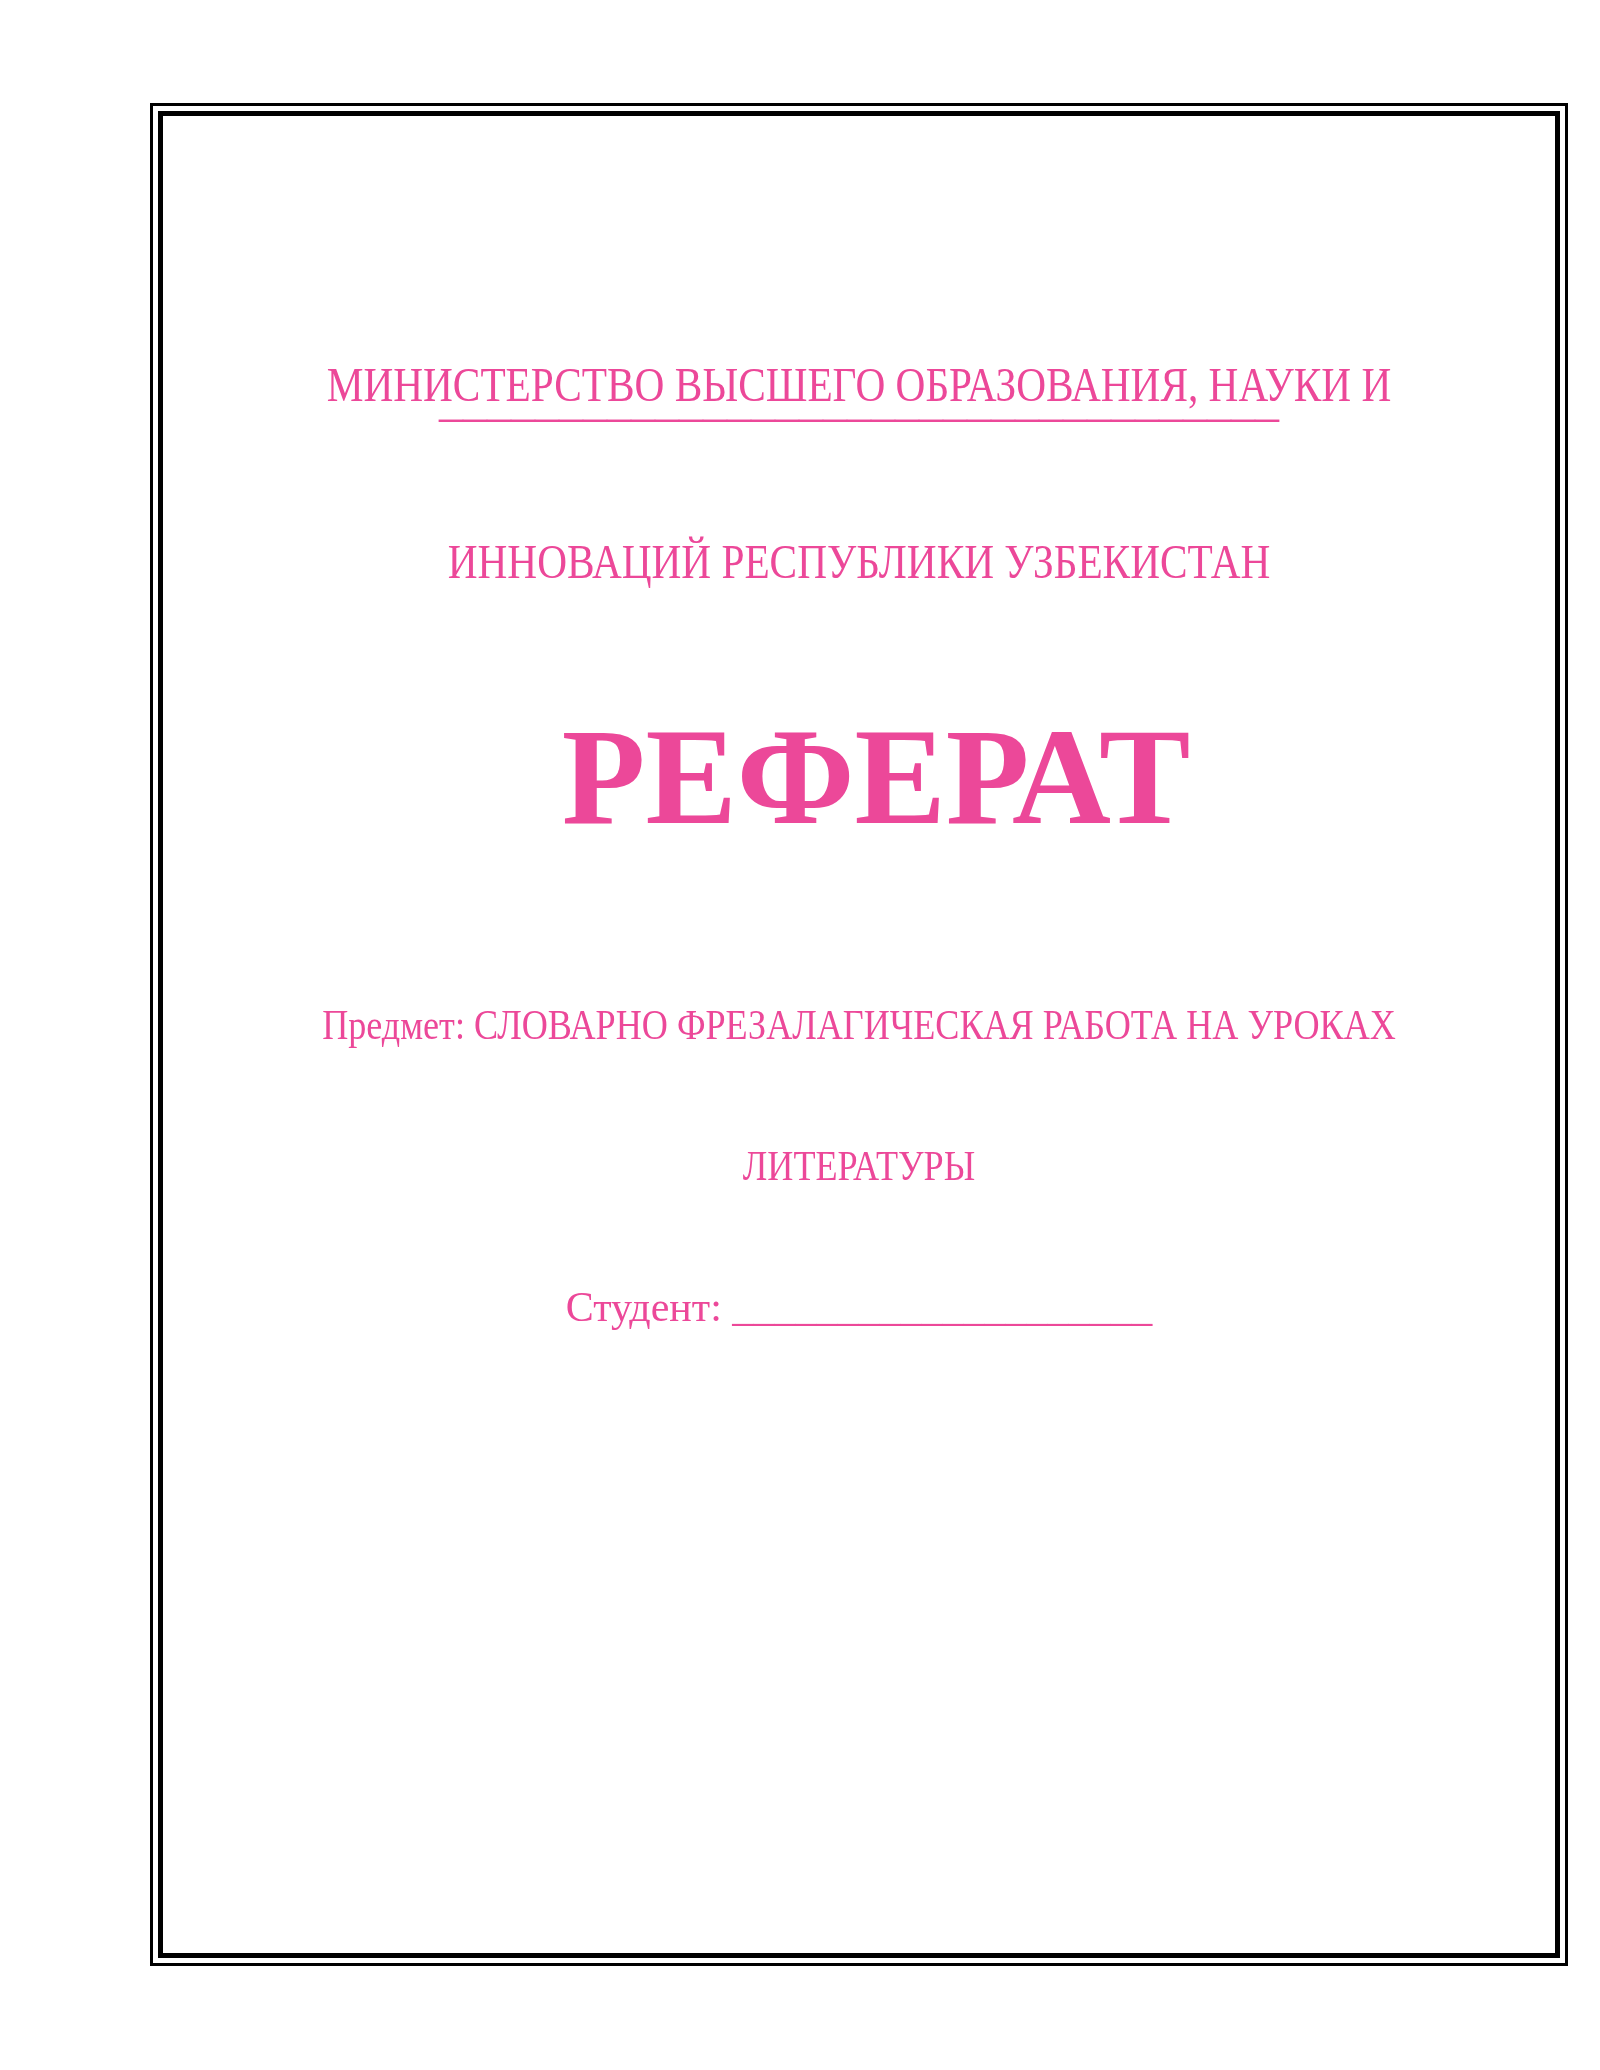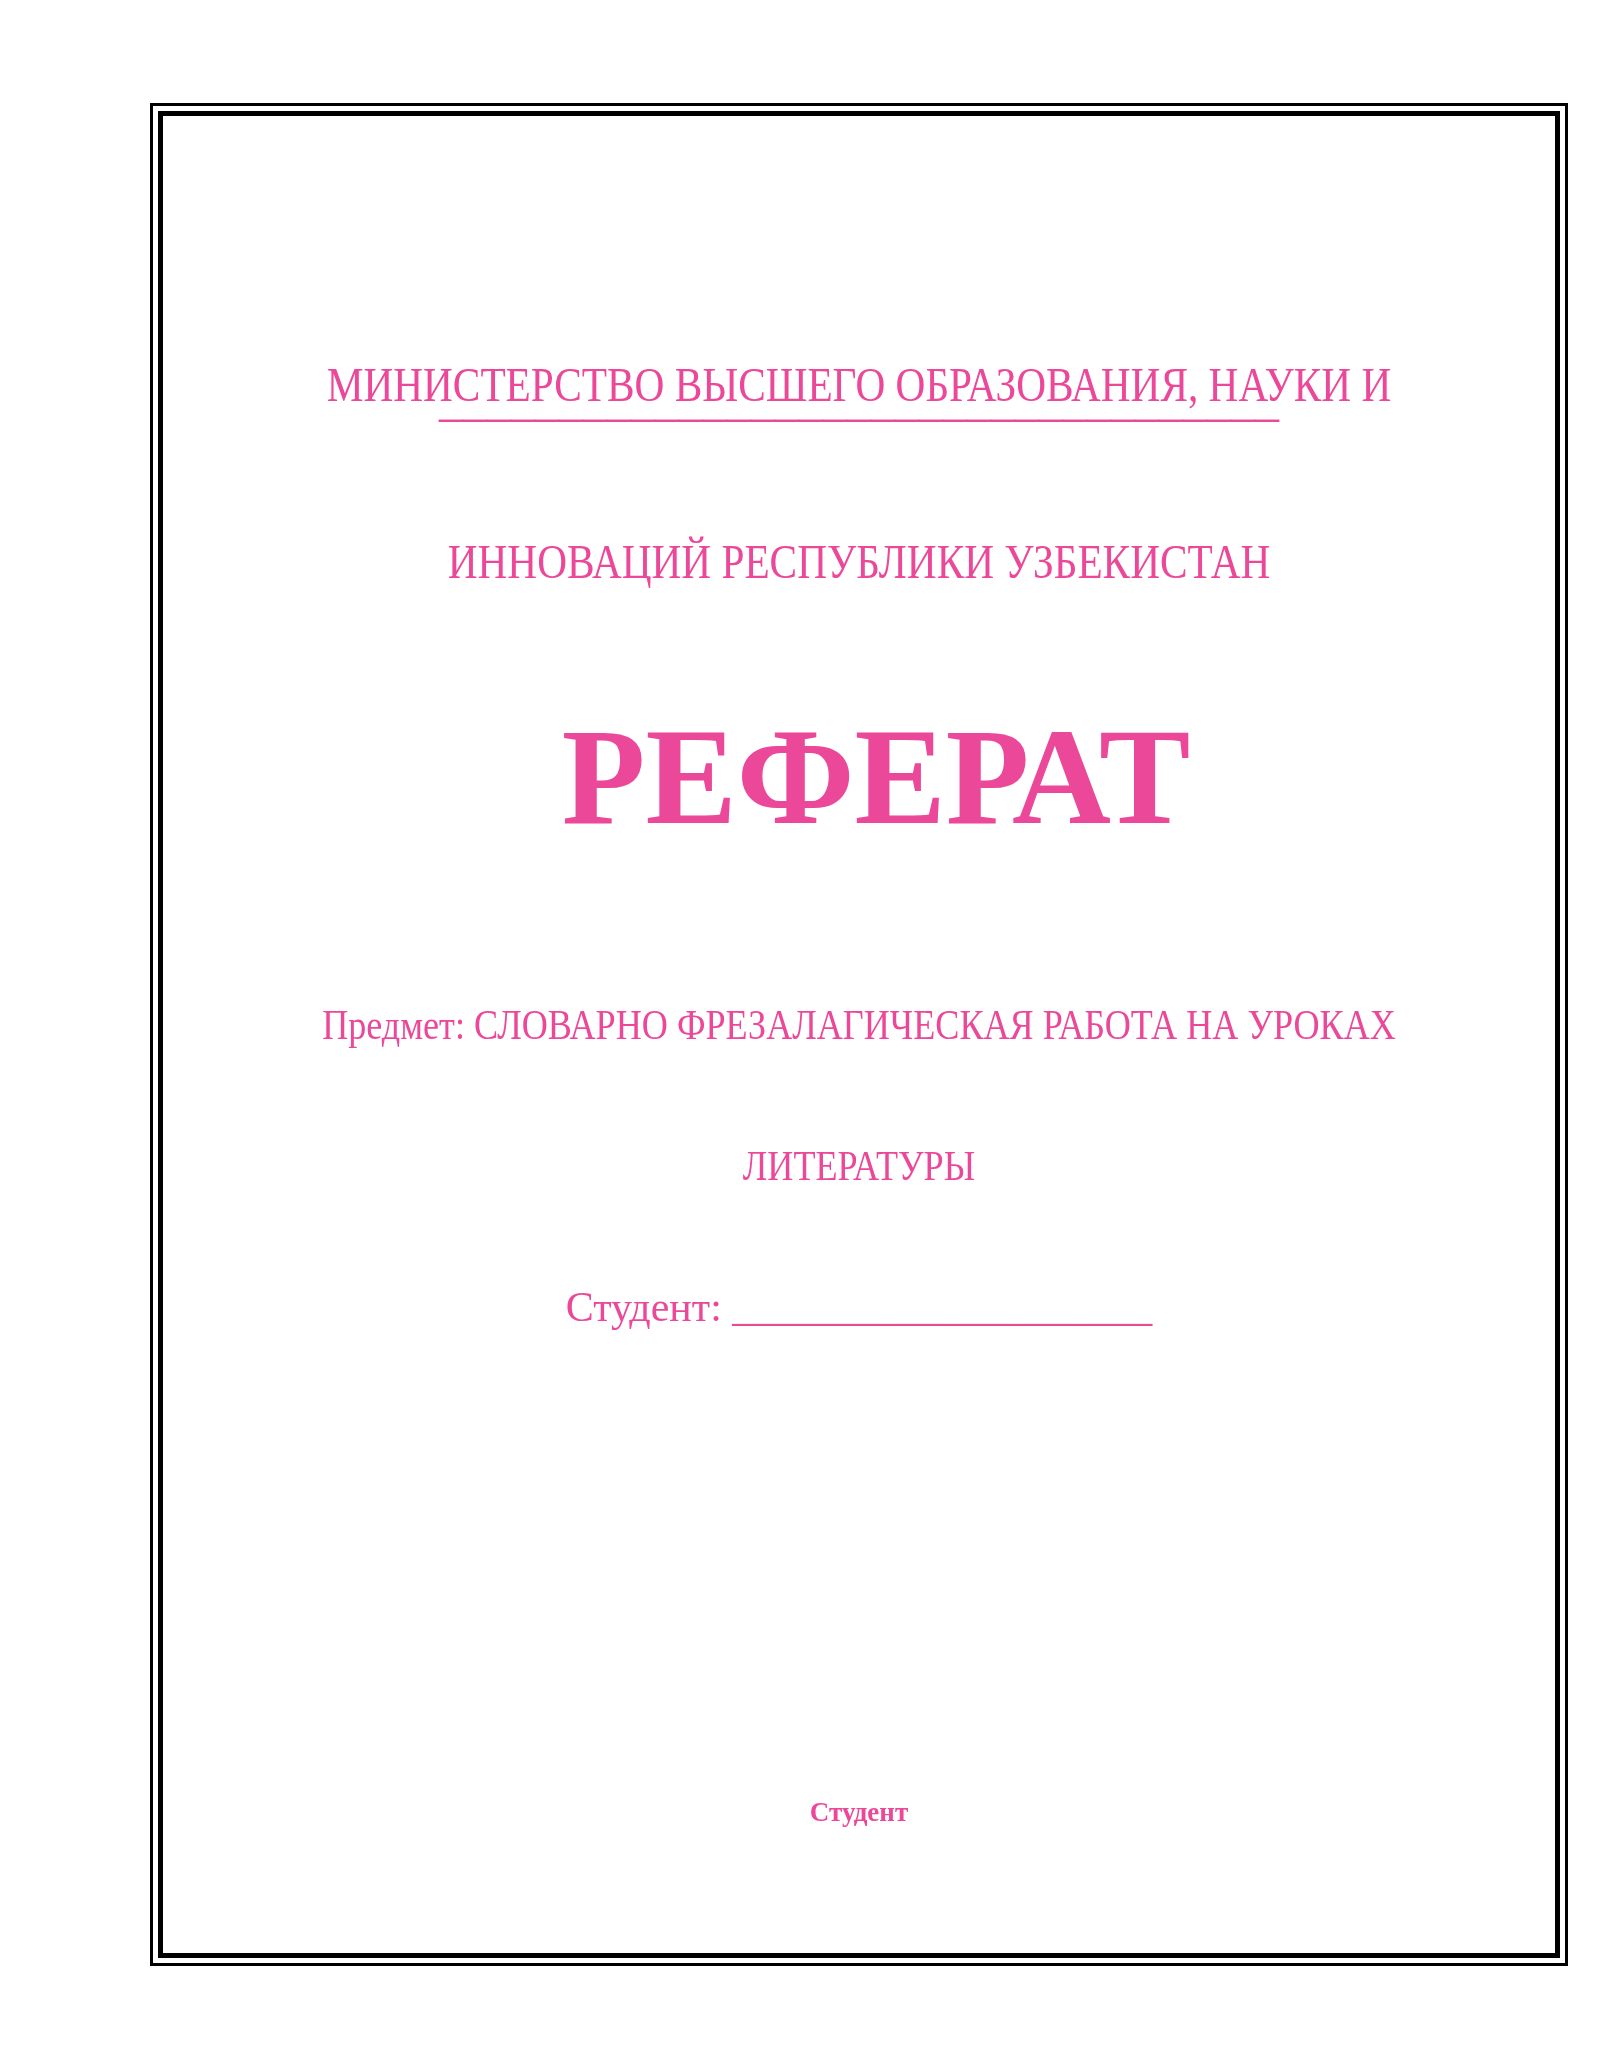--- a/index.html
+++ b/index.html
@@ -93,15 +93,14 @@
 
   <div class="block doc-title">РЕФЕРАТ</div>
 
   <div class="block subject">
     <div>Предмет: СЛОВАРНО ФРЕЗАЛАГИЧЕСКАЯ РАБОТА НА УРОКАХ</div>
     <div>ЛИТЕРАТУРЫ</div>
   </div>
 
   <div class="block student-line">Студент: ____________________</div>
 
-  <div class="block footer-label">Студент</div>
 
 </div>
 
 </body></html>

